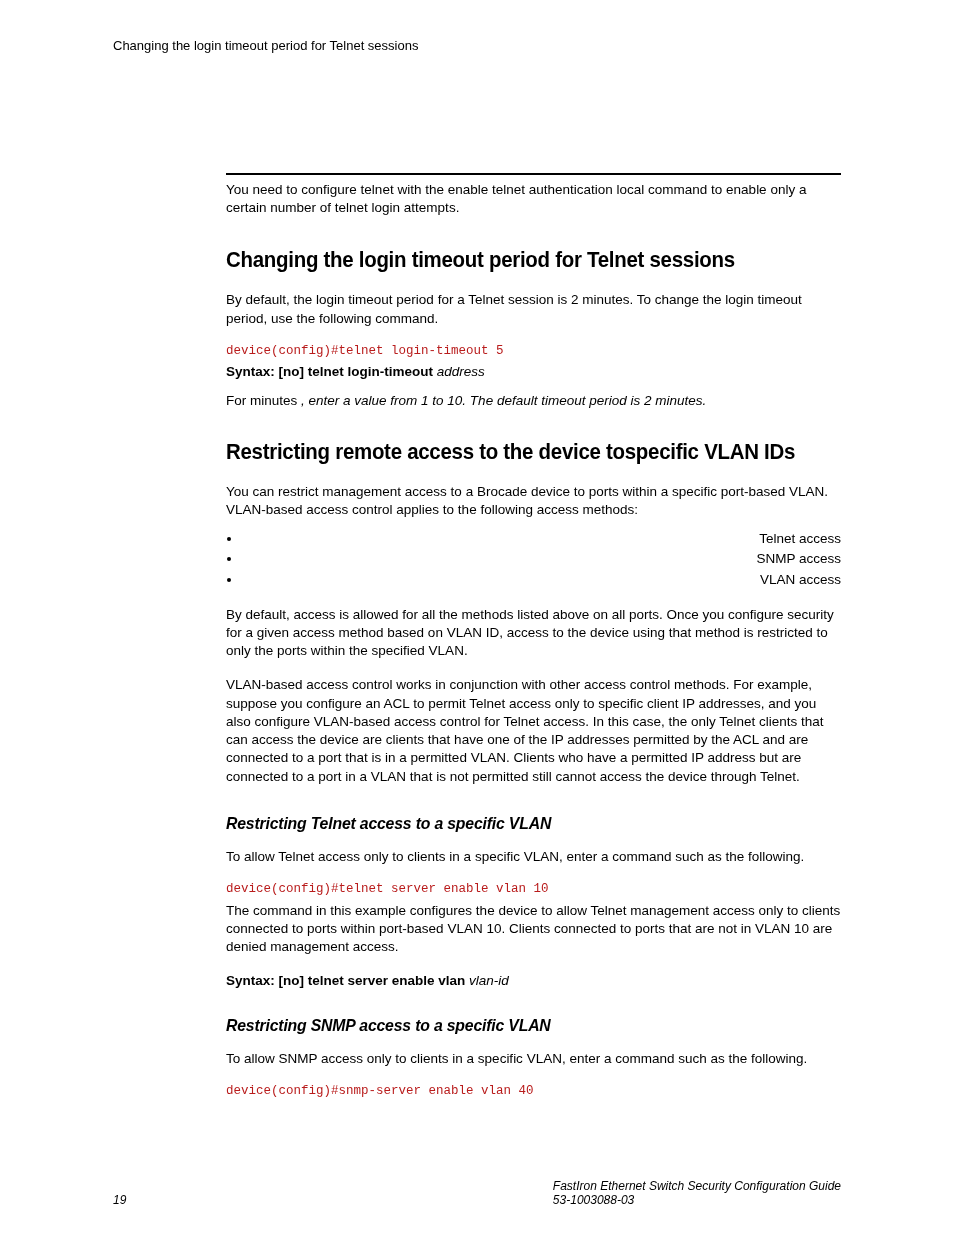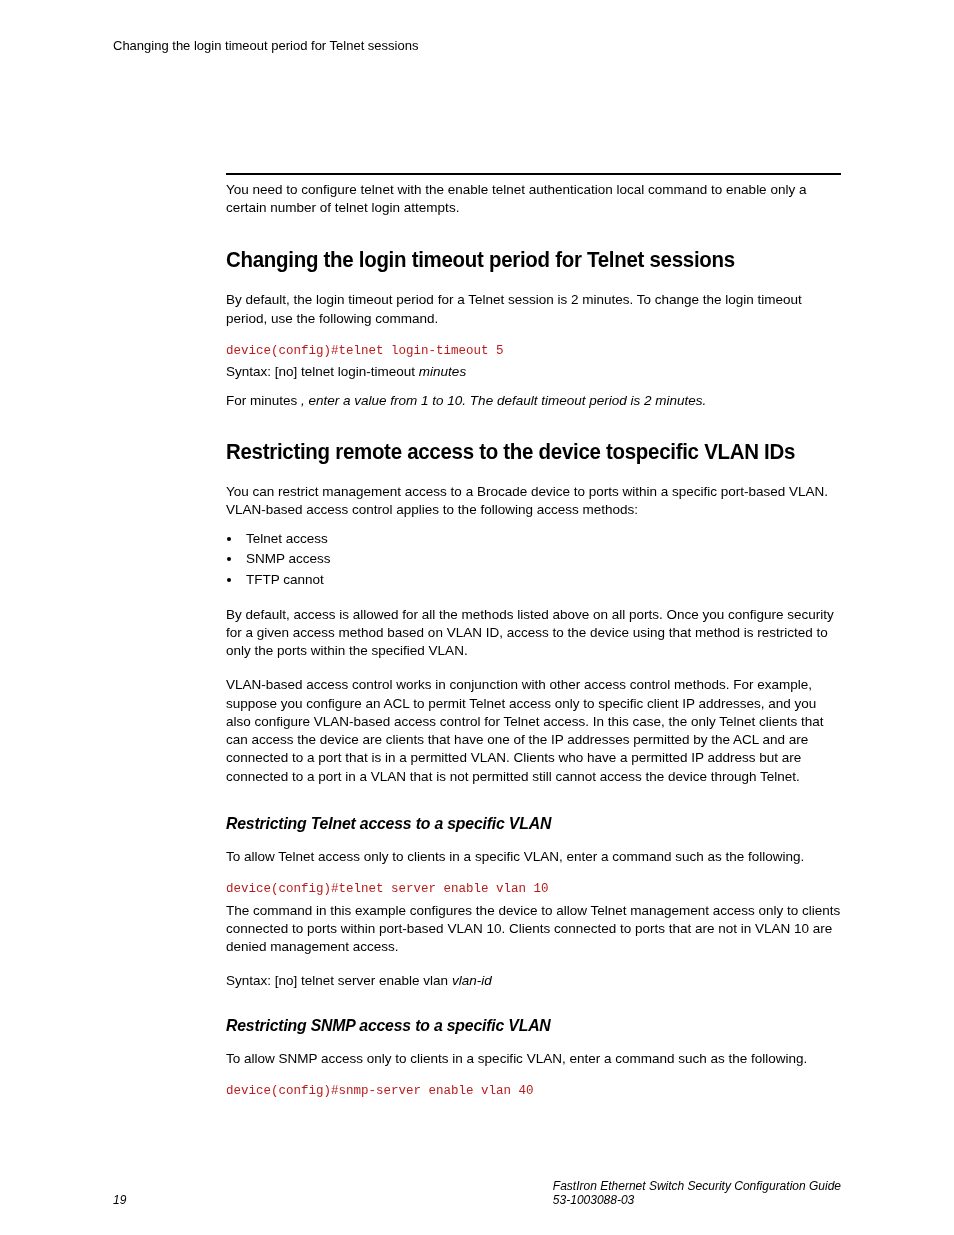--- a/index.html
+++ b/index.html
@@ -50,36 +50,36 @@
   .code {
     font-family: "Courier New", monospace;
     font-size: 12.5px;
     color: #b91c1c;
     margin: 0 0 6px 0;
   }
   .syntax {
     font-size: 13.5px;
     margin: 0 0 8px 0;
   }
-  .syntax .bold { font-weight: normal; }
+  .syntax .bold { font-weight: bold; }
   .syntax .ital { font-style: italic; }
   .note-desc {
     font-size: 13.5px;
     line-height: 1.35;
     margin-bottom: 4px;
     font-style: italic;
   }
   .note-desc .roman { font-style: normal; }
   ul.bullets {
     margin: 0 0 16px 0;
     padding-left: 16px;
     font-size: 13.5px;
     line-height: 1.5;
   }
-  ul.bullets li { padding-left: 4px; }
+  ul.bullets li { padding-left: 4px; text-align: right; }
   .h2 {
     font-family: Arial, Helvetica, sans-serif;
     font-weight: bold;
     font-style: italic;
     font-size: 17px;
     margin: 28px 0 14px 0;
     letter-spacing: -0.2px;
     transform: scaleX(0.93);
     transform-origin: left;
   }
@@ -105,32 +105,32 @@
 
   <div class="content">
 
     <hr class="hr">
     <p class="para" style="margin-bottom:30px">You need to configure telnet with the enable telnet authentication local command to enable only a certain number of telnet login attempts.</p>
 
     <h1 class="h1">Changing the login timeout period for Telnet sessions</h1>
     <p class="para">By default, the login timeout period for a Telnet session is 2 minutes. To change the login timeout period, use the following command.</p>
     <p class="code">device(config)#telnet login-timeout 5</p>
     <p class="syntax">
-      <span class="bold">Syntax: [no] telnet login-timeout</span><span class="ital"> minutes</span>
+      <span class="bold">Syntax: [no] telnet login-timeout</span><span class="ital"> address</span>
     </p>
     <p class="note-desc" style="margin-bottom:14px">
       <span class="roman">For minutes </span><span>, enter a value from 1 to 10. The default timeout period is 2 minutes.</span>
     </p>
 
     <h1 class="h1">Restricting remote access to the device tospecific VLAN IDs</h1>
     <p class="para" style="margin-bottom:10px">You can restrict management access to a Brocade device to ports within a specific port-based VLAN. VLAN-based access control applies to the following access methods:</p>
     <ul class="bullets">
       <li>Telnet access</li>
       <li>SNMP access</li>
-      <li>TFTP cannot</li>
+      <li>VLAN access</li>
     </ul>
     <p class="para">By default, access is allowed for all the methods listed above on all ports. Once you configure security for a given access method based on VLAN ID, access to the device using that method is restricted to only the ports within the specified VLAN.</p>
     <p class="para">VLAN-based access control works in conjunction with other access control methods. For example, suppose you configure an ACL to permit Telnet access only to specific client IP addresses, and you also configure VLAN-based access control for Telnet access. In this case, the only Telnet clients that can access the device are clients that have one of the IP addresses permitted by the ACL and are connected to a port that is in a permitted VLAN. Clients who have a permitted IP address but are connected to a port in a VLAN that is not permitted still cannot access the device through Telnet.</p>
 
     <h2 class="h2">Restricting Telnet access to a specific VLAN</h2>
     <p class="para">To allow Telnet access only to clients in a specific VLAN, enter a command such as the following.</p>
     <p class="code">device(config)#telnet server enable vlan 10</p>
     <p class="para">The command in this example configures the device to allow Telnet management access only to clients connected to ports within port-based VLAN 10. Clients connected to ports that are not in VLAN 10 are denied management access.</p>
     <p class="syntax">
       <span class="bold">Syntax: [no] telnet server enable vlan</span><span class="ital"> vlan-id</span>

